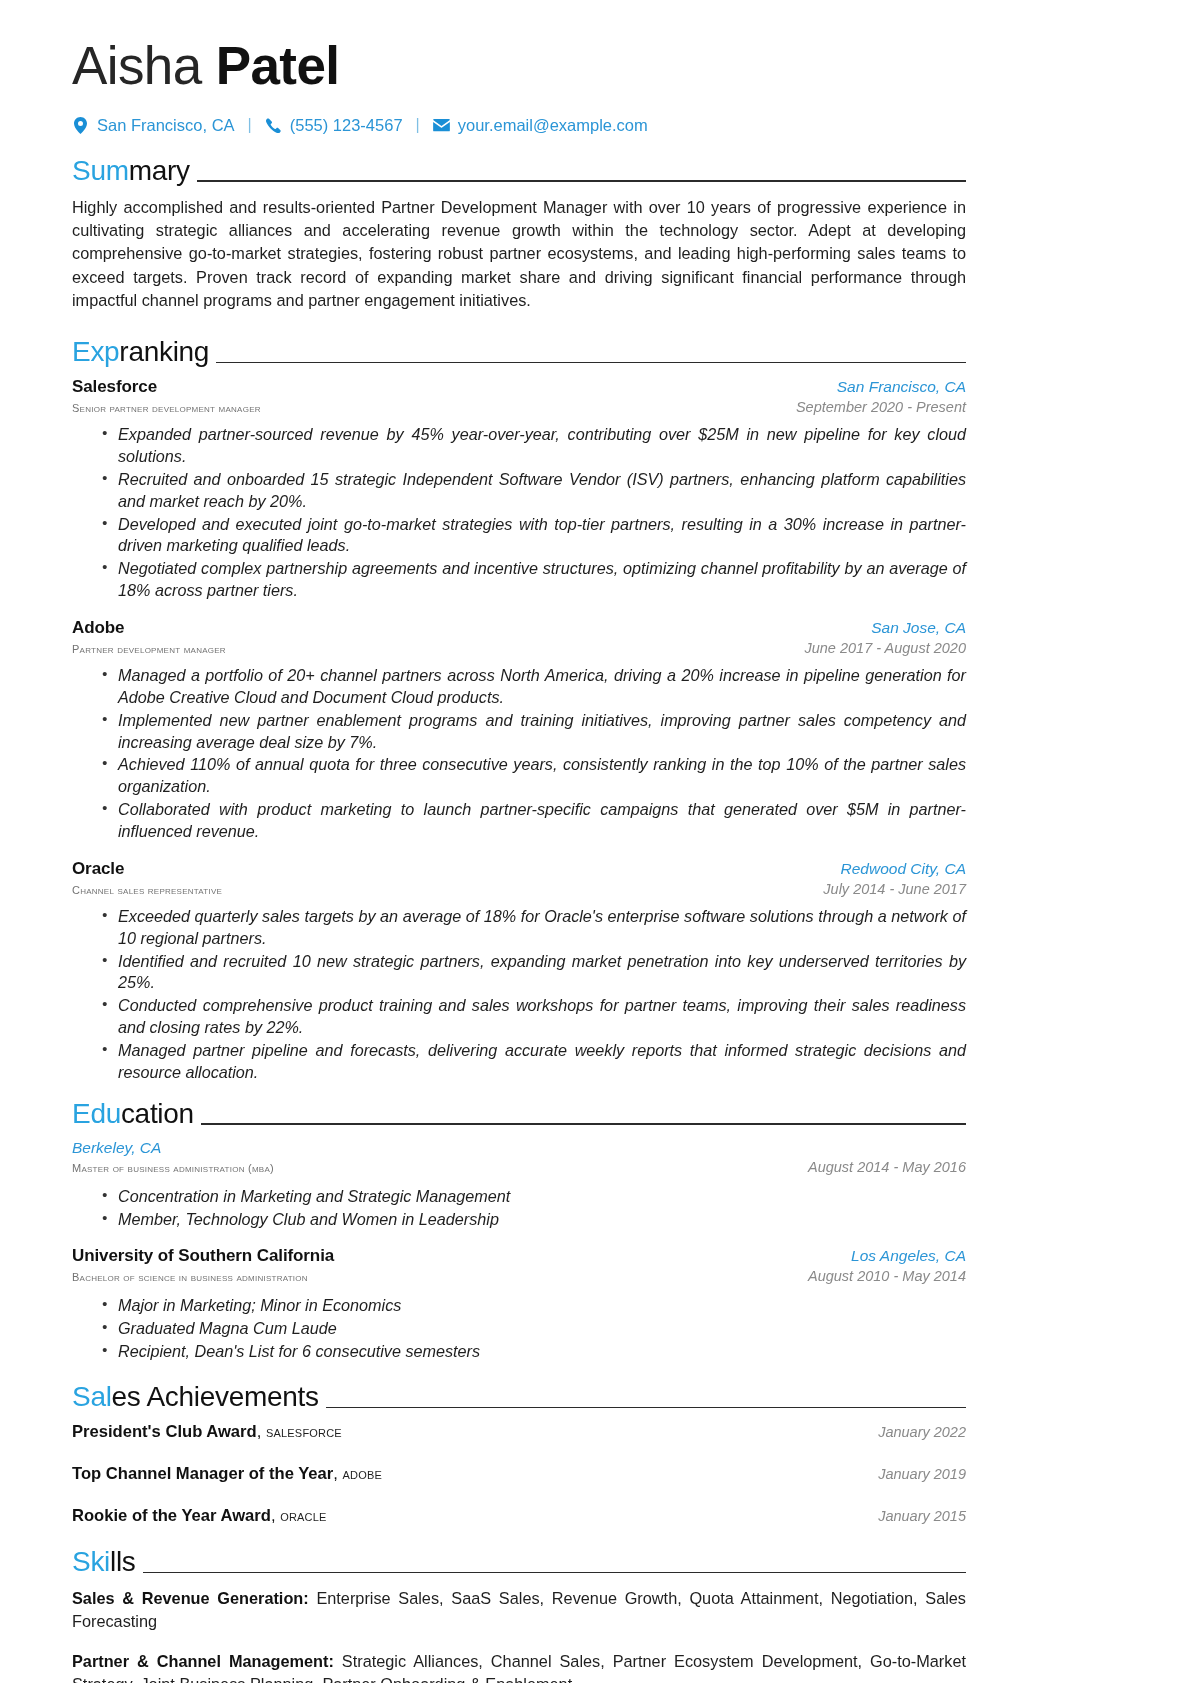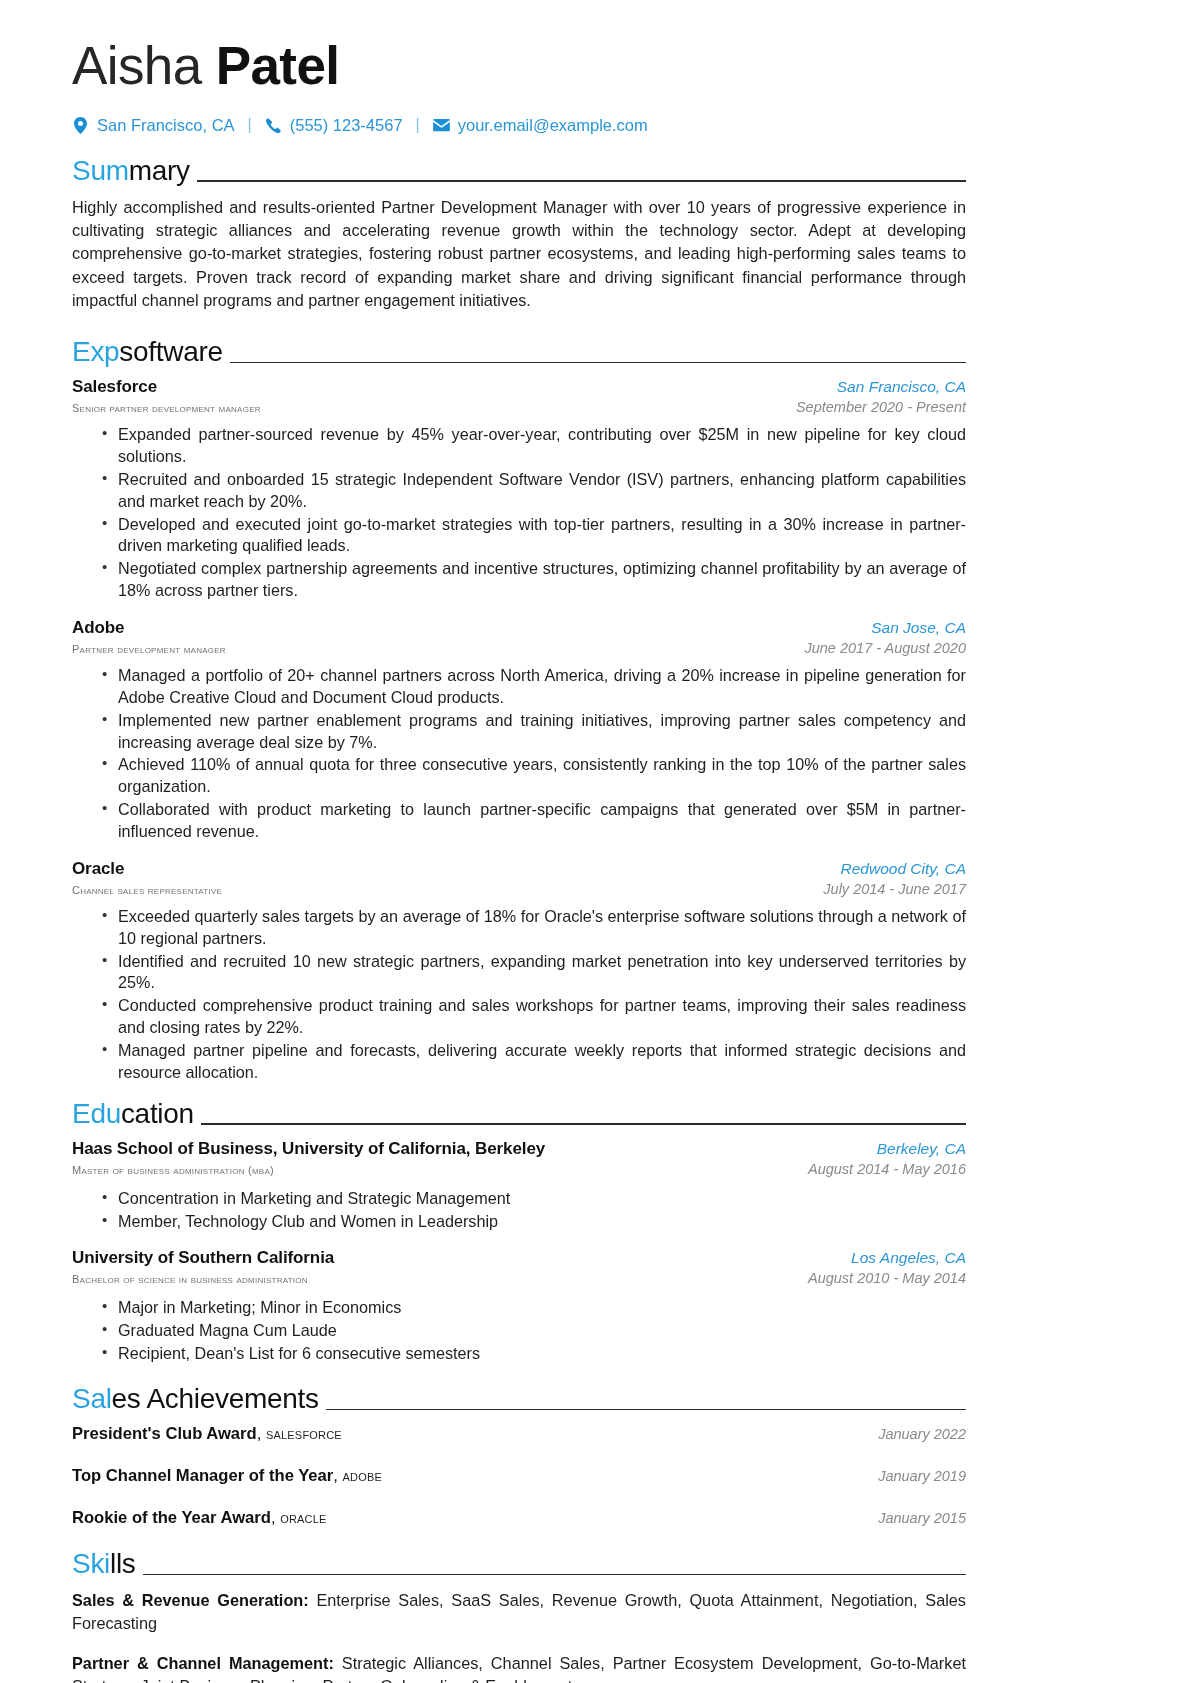--- a/index.html
+++ b/index.html
@@ -119,20 +119,21 @@
   .entry-date {
     font-size: 14.5px;
     font-style: italic;
     color: #8a8a8a;
   }
 
   ul.bullets {
     list-style: none;
     margin-top: 9px;
     padding-left: 30px;
+    font-style: italic;
   }
   ul.bullets li {
     position: relative;
     font-size: 16.2px;
     line-height: 1.35;
     color: #1f1f1f;
     padding-left: 16px;
     margin-bottom: 1px;
     text-align: justify;
   }
@@ -228,21 +229,21 @@
   <div class="section">
     <div class="sec-head">
       <div class="sec-title"><span class="hl">Sum</span><span>mary</span></div>
       <div class="sec-rule"></div>
     </div>
     <p class="summary-text">Highly accomplished and results-oriented Partner Development Manager with over 10 years of progressive experience in cultivating strategic alliances and accelerating revenue growth within the technology sector. Adept at developing comprehensive go-to-market strategies, fostering robust partner ecosystems, and leading high-performing sales teams to exceed targets. Proven track record of expanding market share and driving significant financial performance through impactful channel programs and partner engagement initiatives.</p>
   </div>
 
   <div class="section">
     <div class="sec-head">
-      <div class="sec-title"><span class="hl">Exp</span><span>software</span></div>
+      <div class="sec-title"><span class="hl">Exp</span><span>ranking</span></div>
       <div class="sec-rule"></div>
     </div>
 
     <div class="entry">
       <div class="entry-row">
         <span class="entry-org">Salesforce</span>
         <span class="entry-loc">San Francisco, CA</span>
       </div>
       <div class="entry-row entry-row-2">
         <span class="entry-title">Senior Partner Development Manager</span>
@@ -292,21 +293,20 @@
   </div>
 
   <div class="section sec-gap-sm">
     <div class="sec-head">
       <div class="sec-title"><span class="hl">Edu</span><span>cation</span></div>
       <div class="sec-rule"></div>
     </div>
 
     <div class="entry edu-entry">
       <div class="entry-row">
-        <span class="entry-org">Haas School of Business, University of California, Berkeley</span>
         <span class="entry-loc">Berkeley, CA</span>
       </div>
       <div class="entry-row entry-row-2">
         <span class="entry-title">Master of Business Administration (MBA)</span>
         <span class="entry-date">August 2014 - May 2016</span>
       </div>
       <ul class="bullets bullets-wide">
         <li>Concentration in Marketing and Strategic Management</li>
         <li>Member, Technology Club and Women in Leadership</li>
       </ul>

